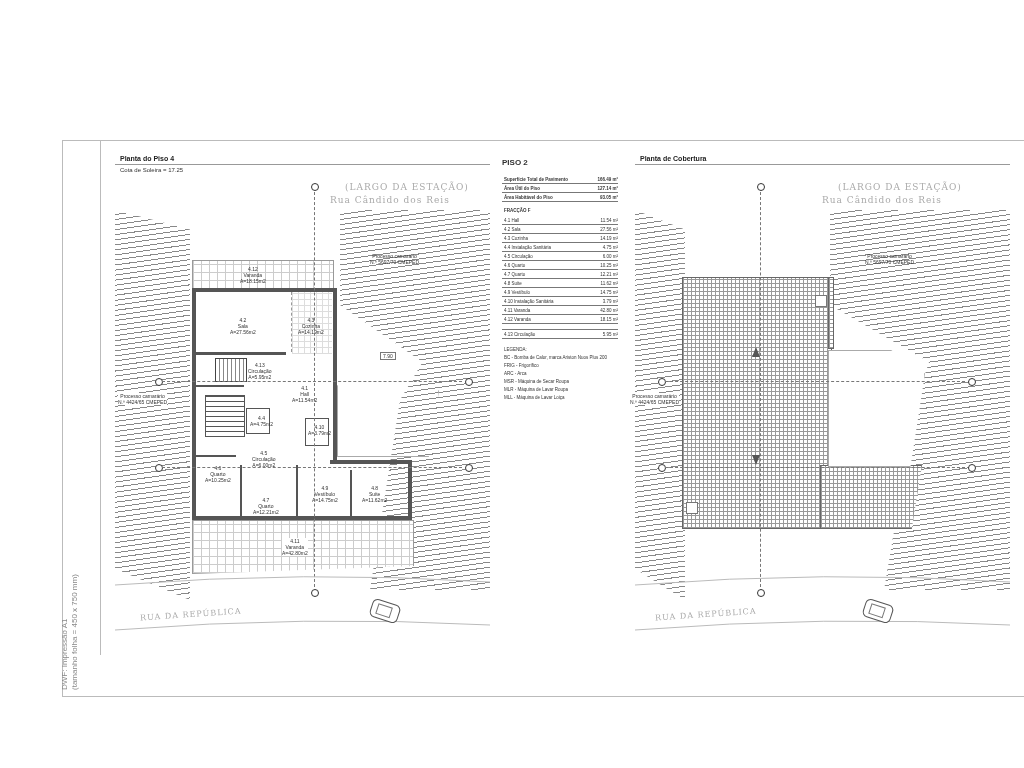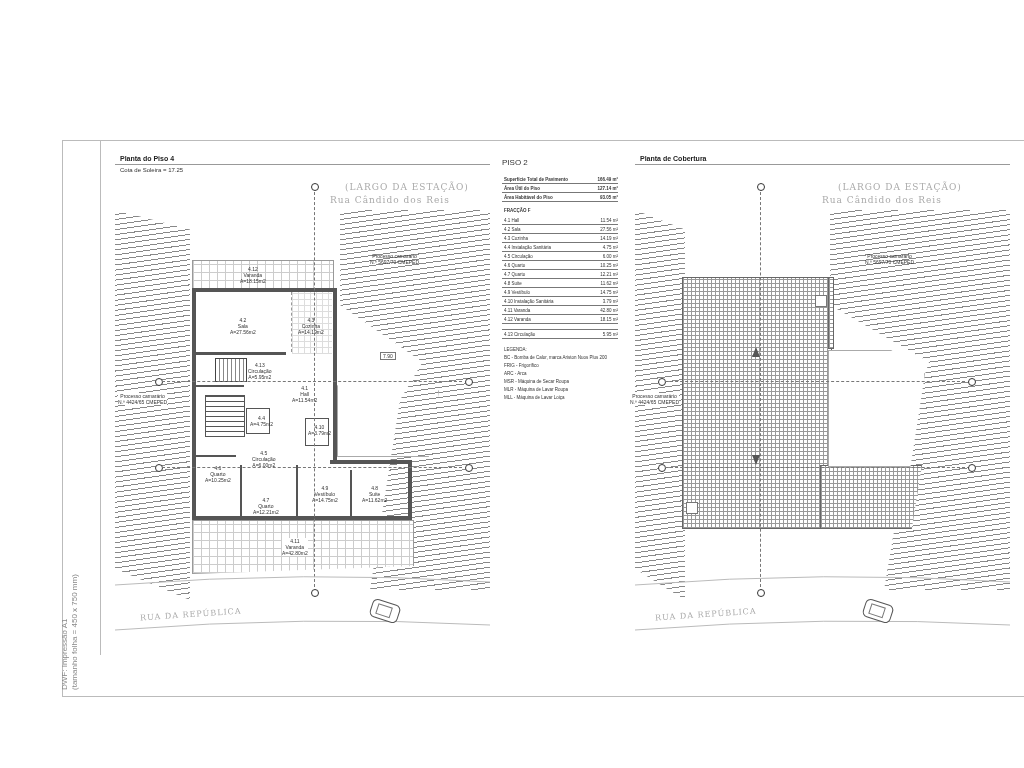--- a/index.html
+++ b/index.html
@@ -14,21 +14,21 @@
   .hatch{position:absolute;background:repeating-linear-gradient(172deg,#fff 0 4px,#888 4px 5px);}
   .label-sm{position:absolute;font-size:5px;color:#333;white-space:nowrap;text-align:center;}
   .wall{position:absolute;background:#555;}
   .tile{position:absolute;background:
       repeating-linear-gradient(0deg,#ccc 0 1px,transparent 1px 8px),
       repeating-linear-gradient(90deg,#ccc 0 1px,transparent 1px 8px),#fff;border:1px solid #999;}
   .roof{position:absolute;background:
       repeating-linear-gradient(0deg,#999 0 1px,transparent 1px 4px),
       repeating-linear-gradient(90deg,#999 0 1px,transparent 1px 4px),#fff;border:1px solid #666;}
   .table-block{position:absolute;left:502px;top:158px;width:116px;font-size:4.5px;color:#333;}
-  .t-title{font-size:8px;font-weight:normal;margin-bottom:8px;}
+  .t-title{font-size:8px;font-weight:bold;margin-bottom:8px;}
   .t-row{display:flex;justify-content:space-between;border-bottom:1px solid #777;padding:2px 0 1px 2px;}
   .t-row.bold{font-weight:bold;}
   .t-section{font-weight:bold;margin:6px 0 3px 2px;}
   .t-legend{margin-top:6px;}
   .t-legend div{padding:2px 0 1px 2px;}
   .marker{position:absolute;width:6px;height:6px;border:1px solid #333;border-radius:50%;background:#fff;}
   .dash{position:absolute;border-left:1px dashed #777;}
   .hdash{position:absolute;border-top:1px dashed #777;}
   .arrow-up{position:absolute;width:0;height:0;border-left:4px solid transparent;border-right:4px solid transparent;border-bottom:10px solid #555;}
   .arrow-down{position:absolute;width:0;height:0;border-left:4px solid transparent;border-right:4px solid transparent;border-top:10px solid #555;}

